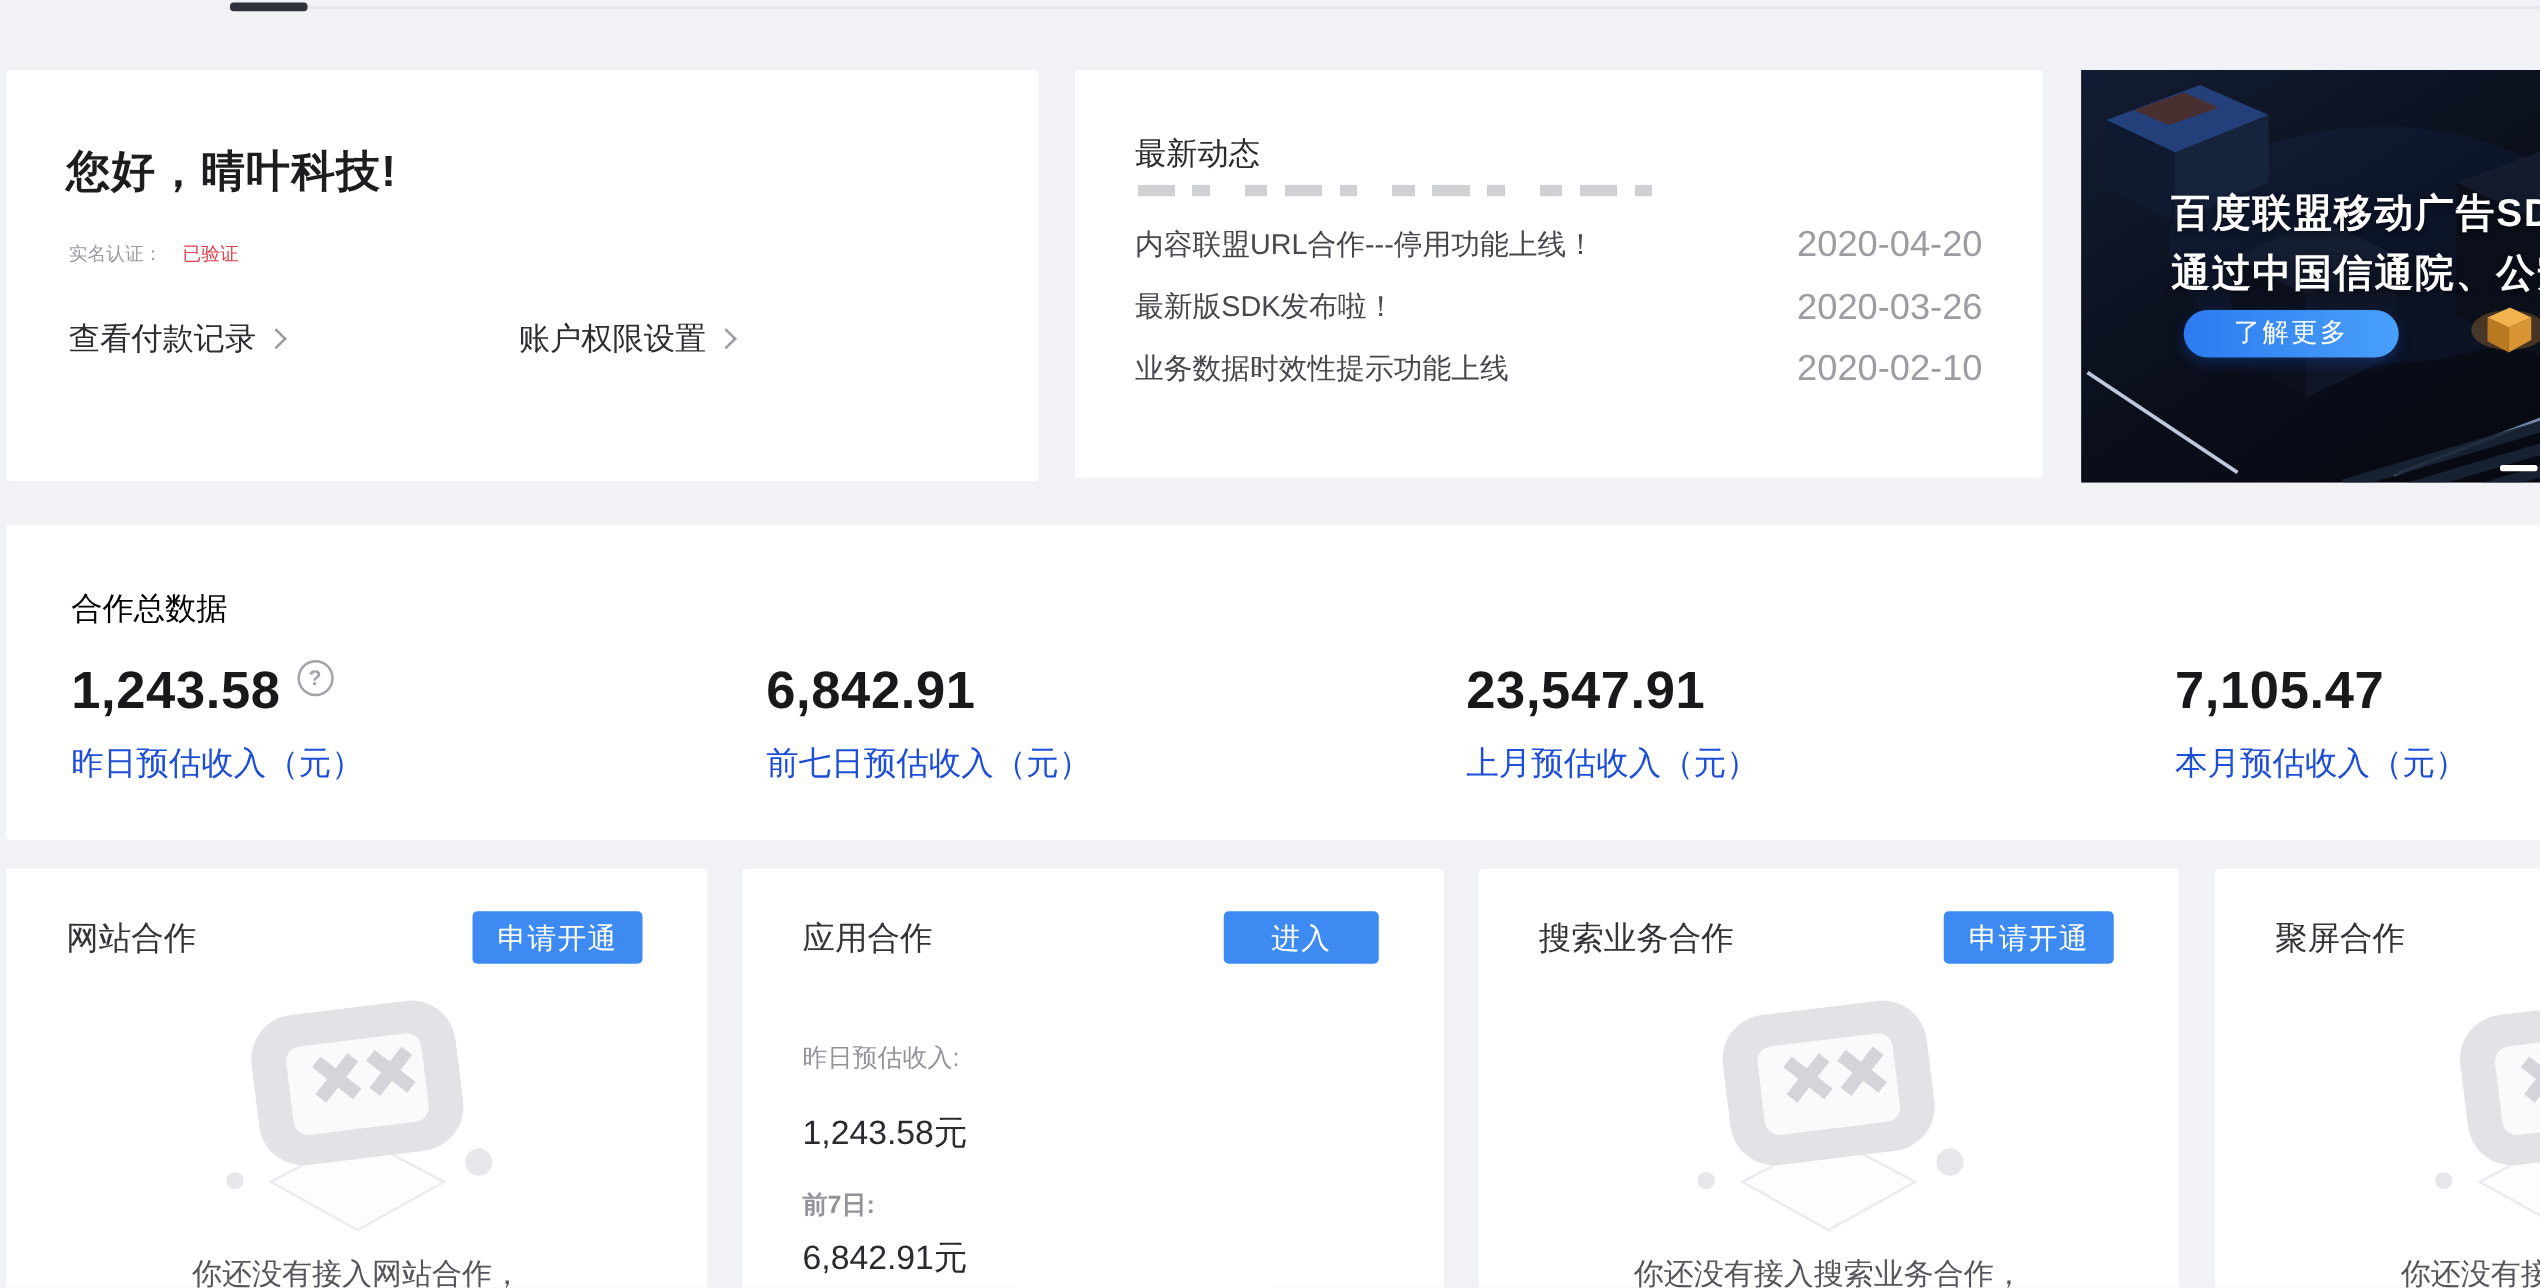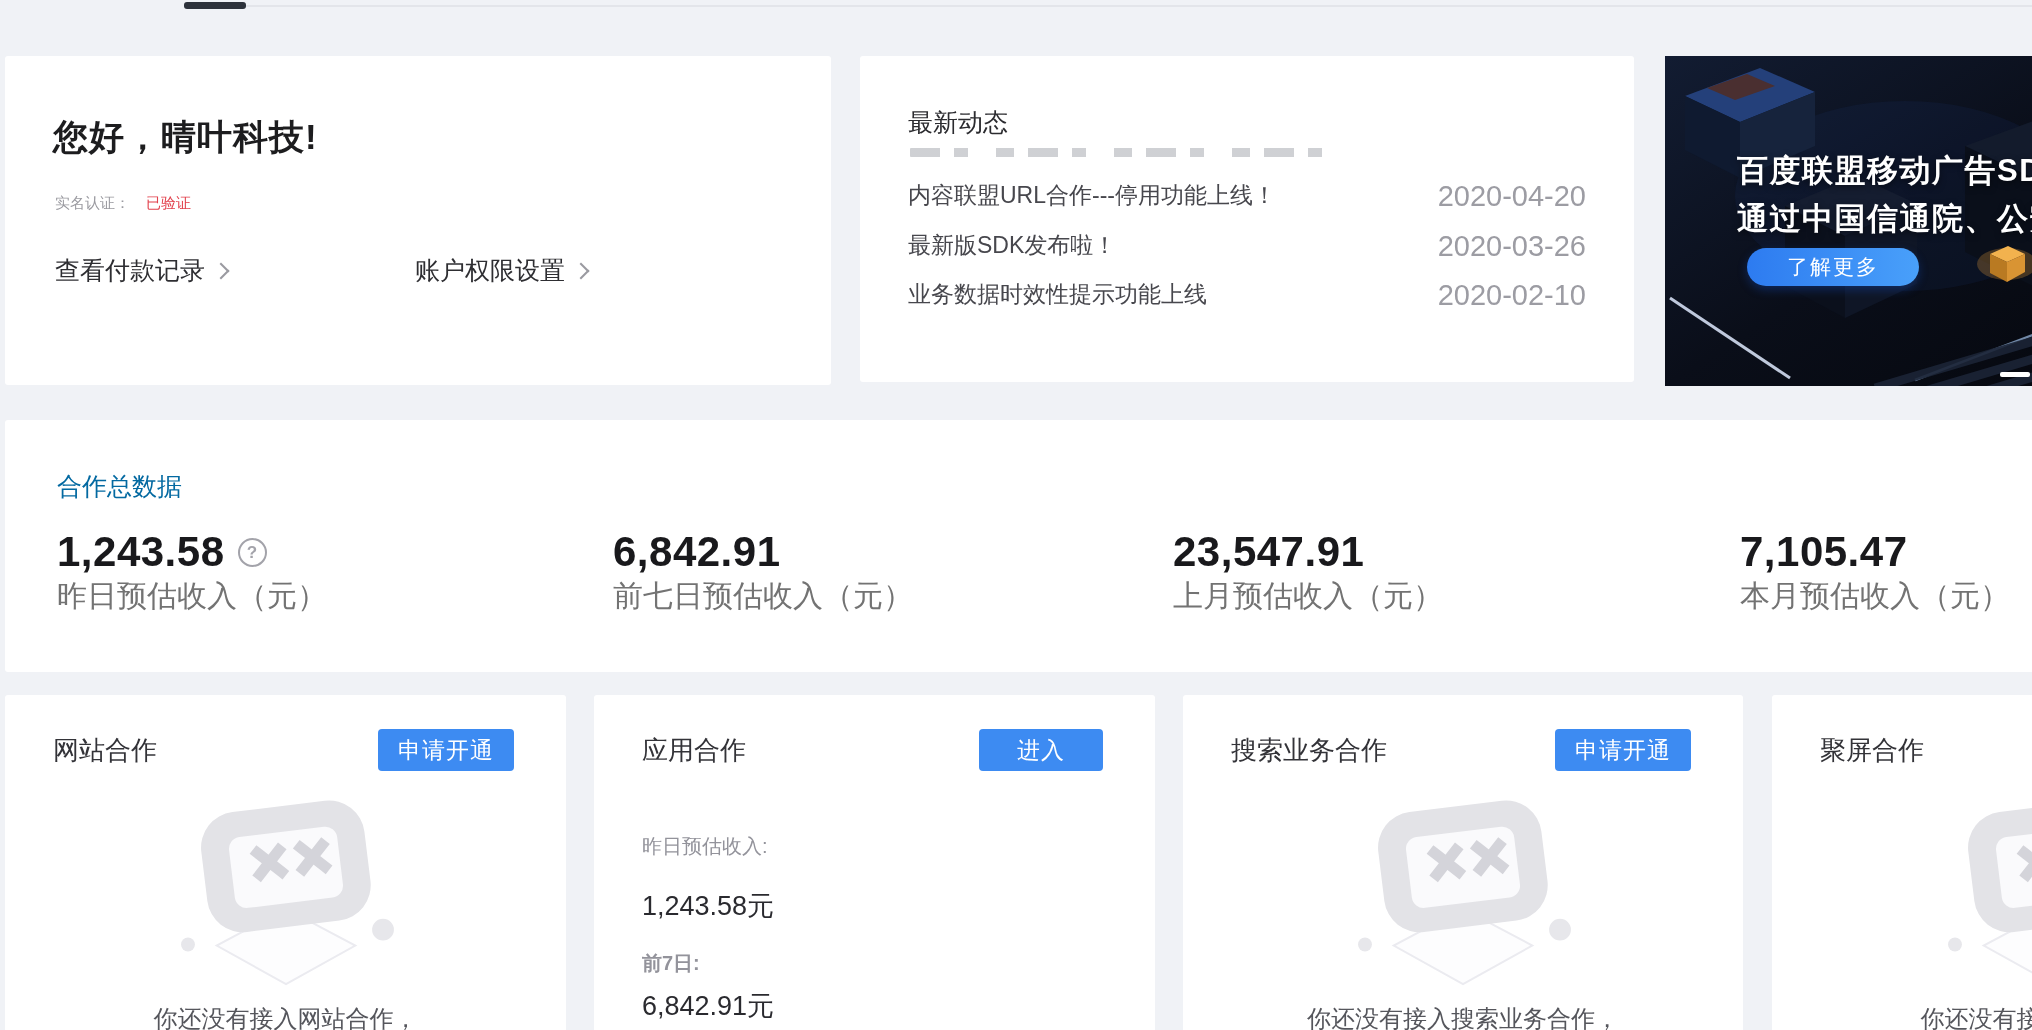--- a/index.html
+++ b/index.html
@@ -44,28 +44,28 @@
   .banner-bg { position:absolute; left:0; top:0; width:500px; height:330px; }
   .b-line { position:absolute; left:72px; white-space:nowrap; color:#ffffff; font-weight:bold; font-size:31px; letter-spacing:1.5px; text-shadow:0 2px 6px rgba(0,0,0,.55); }
   .b-line1 { top:94px; } .b-line2 { top:142px; }
   .b-btn { position:absolute; left:82px; top:192px; width:172px; height:38px; border-radius:19px;
     background:linear-gradient(90deg,#2d7bf0,#49a0fa); color:#fff; font-size:21px; line-height:38px; text-align:center;
     letter-spacing:2px; cursor:pointer; box-shadow:0 4px 10px rgba(20,80,200,.35); }
   .b-ind { position:absolute; left:335px; top:316px; width:30px; height:5px; border-radius:2px; background:#ffffff; }
 
   
   .summary-card { left:5px; top:420px; width:2040px; height:252px; }
-  .sum-title { left:52px; top:50px; font-size:25px; color:#0369a1; }
+  .sum-title { left:52px; top:50px; font-size:25px; color:#000000; }
   .stat { position:absolute; top:108px; }
   .stat.s0 { left:52px; } .stat.s1 { left:608px; } .stat.s2 { left:1168px; } .stat.s3 { left:1735px; }
-  .stat-value-row { display:flex; align-items:center; }
+  .stat-value-row { display:flex; }
   .stat-value { font-size:42px; font-weight:bold; color:#19191c; letter-spacing:.5px; }
   .help-icon { width:25px; height:25px; border:2px solid #a3a3aa; border-radius:50%; color:#a3a3aa;
     font-size:17px; line-height:25px; text-align:center; margin-left:13px; cursor:pointer; font-weight:bold; }
-  .stat-label { font-size:30px; color:#737373; }
+  .stat-label { margin-top:17px; font-size:26px; color:#1d4ed8; }
 
   
   .coop-card { top:695px; height:400px; }
   .coop-card.c0 { left:5px;    width:561px; }
   .coop-card.c1 { left:594px;  width:561px; }
   .coop-card.c2 { left:1183px; width:560px; }
   .coop-card.c3 { left:1772px; width:561px; }
   .coop-title { position:absolute; left:48px; top:38px; font-size:26px; color:#333338; }
   .coop-btn { position:absolute; right:52px; top:34px; height:42px; padding:0 20px; background:#3d8bf2;
     color:#fff; font-size:23px; line-height:42px; border-radius:4px; text-align:center; letter-spacing:1px; cursor:pointer; }

